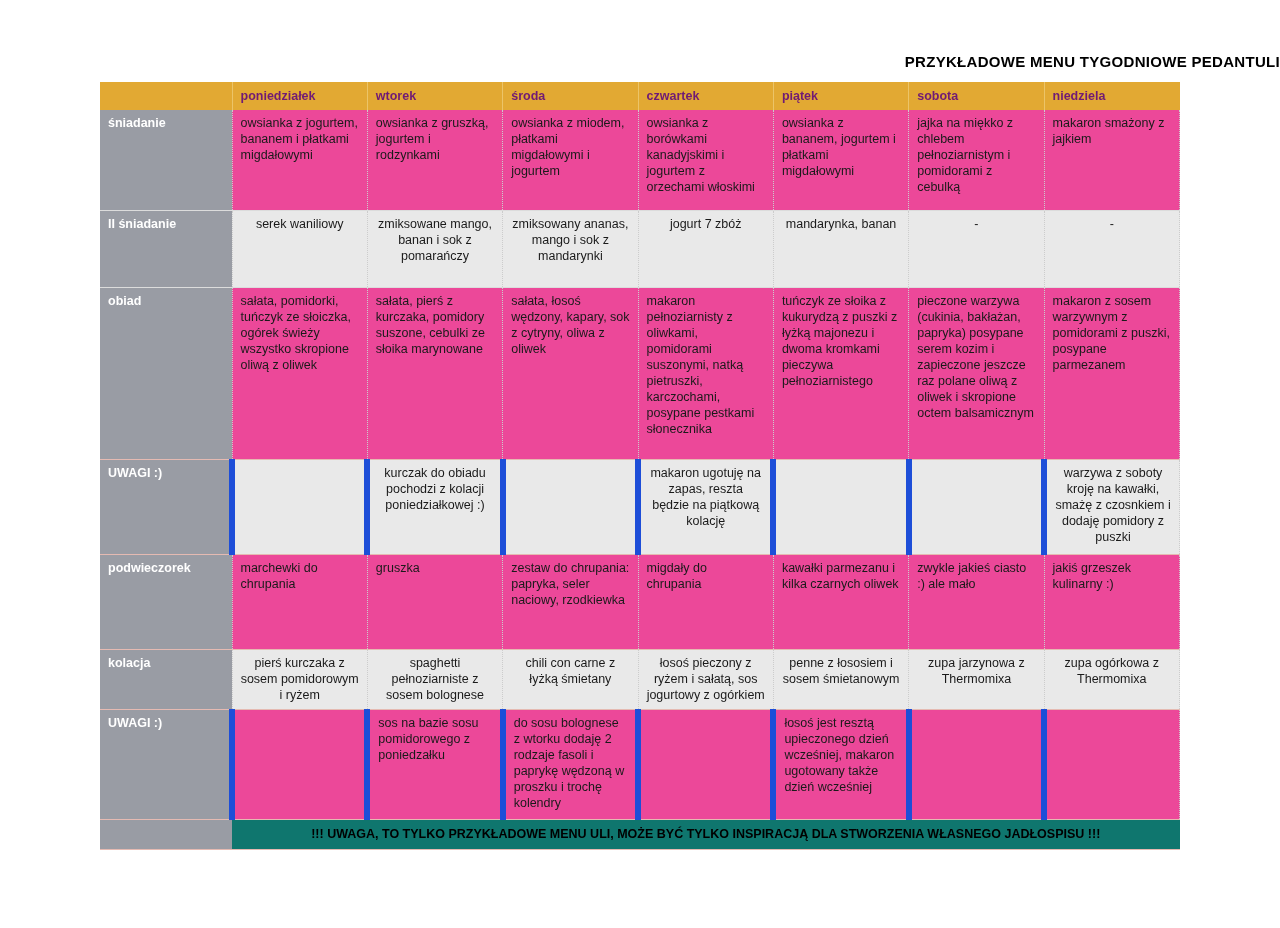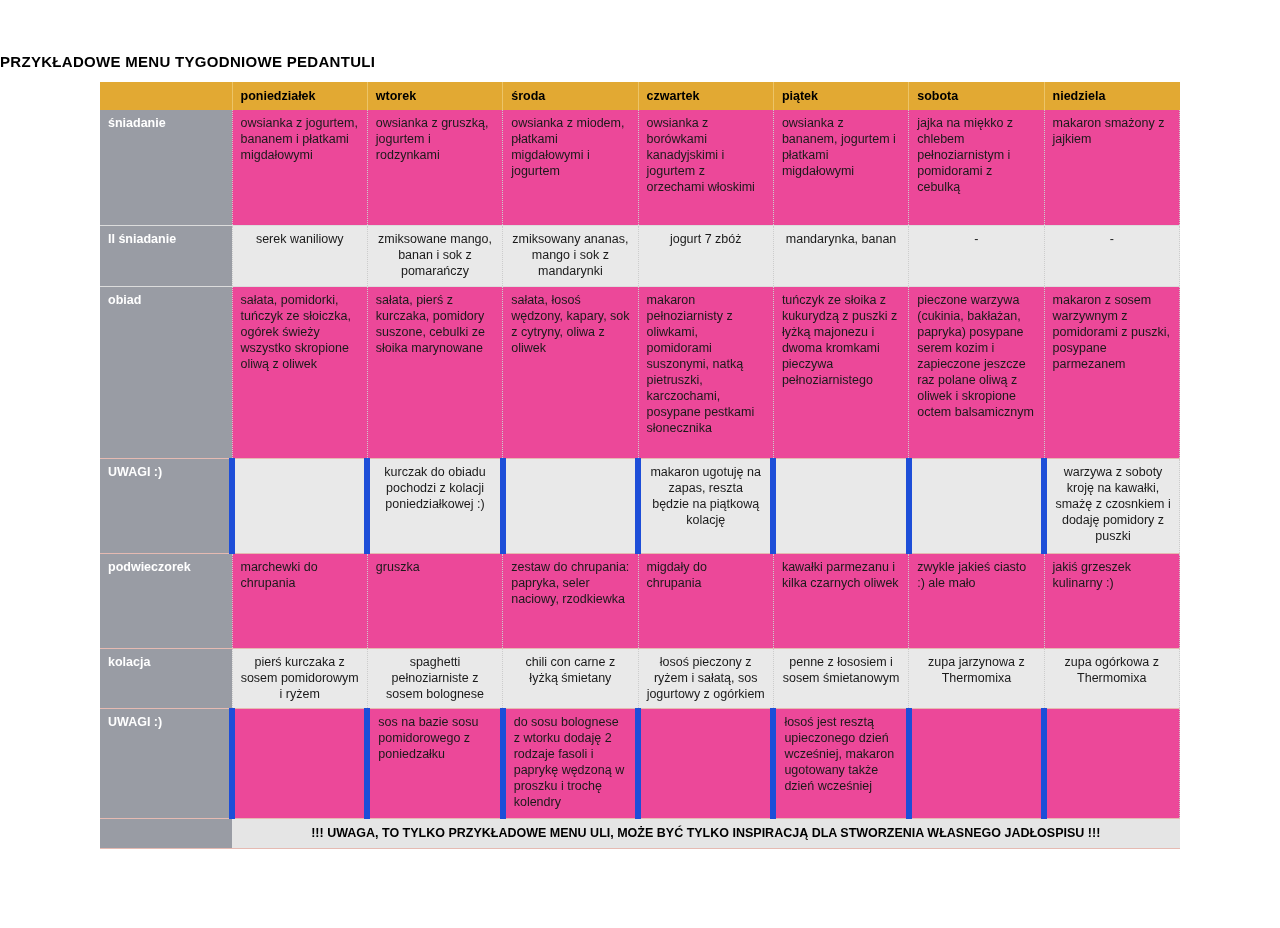--- a/index.html
+++ b/index.html
@@ -14,41 +14,41 @@
     background: #ffffff;
     font-family: "Liberation Sans", sans-serif;
     color: #1a1a1a;
     overflow: hidden;
   }
   .title {
     position: absolute;
     top: 53px;
     left: 0;
     width: 1280px;
-    text-align: left;
+    text-align: right;
     font-size: 15px;
     font-weight: bold;
     letter-spacing: 0.3px;
     color: #000000;
   }
   table.menu {
     position: absolute;
     left: 100px;
     top: 82px;
     width: 1080px;
     border-collapse: collapse;
     table-layout: fixed;
     font-size: 12.5px;
     line-height: 1.28;
   }
   col.c-label { width: 132px; }
 
   thead th {
     background: #e2a933;
-    color: #000000;
+    color: #701a75;
     font-weight: bold;
     text-align: left;
     vertical-align: middle;
     padding: 6px 8px;
     height: 16px;
     border-left: 1px solid #ecc468;
   }
   thead th.corner { border-left: none; }
 
   td {
@@ -67,31 +67,31 @@
   tr.gray td.day, tr.gray td.note { background: #e9e9e9; text-align: center; }
 
   
   tbody tr td { border-bottom: 1px solid #dcdcdc; }
   tbody tr:nth-child(n+3) td { border-bottom-color: #e5bab2; }
   tr.accent td.day { border-left: 6px solid #1d4ed8; }
   tbody tr:last-child td { border-bottom: 1px solid #e5bab2; }
   td.day:last-child { border-right: 1px dotted #cccccc; }
 
   
-  tbody tr:nth-child(1) { height: 115px; }
-  tbody tr:nth-child(2) { height: 61px;  }
+  tbody tr:nth-child(1) { height: 100px; }
+  tbody tr:nth-child(2) { height: 77px;  }
   tbody tr:nth-child(3) { height: 172px; }
   tbody tr:nth-child(4) { height: 95px;  }
   tbody tr:nth-child(5) { height: 95px; padding-left: 33px;  }
   tbody tr:nth-child(6) { height: 60px;  }
   tbody tr:nth-child(7) { height: 110px; }
   tbody tr:nth-child(8) { height: 30px;  }
 
   td.note {
-    background: #e5e5e5;
+    background: #0f766e;
     text-align: center;
     vertical-align: middle;
     font-weight: bold;
     padding: 4px 8px;
     color: #000000;
   }
 </style>
 </head>
 <body>
 

